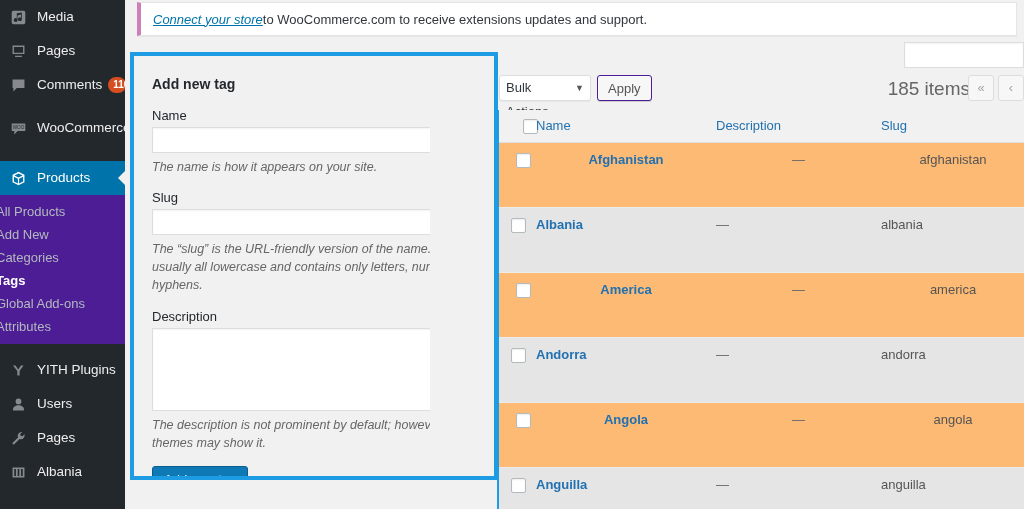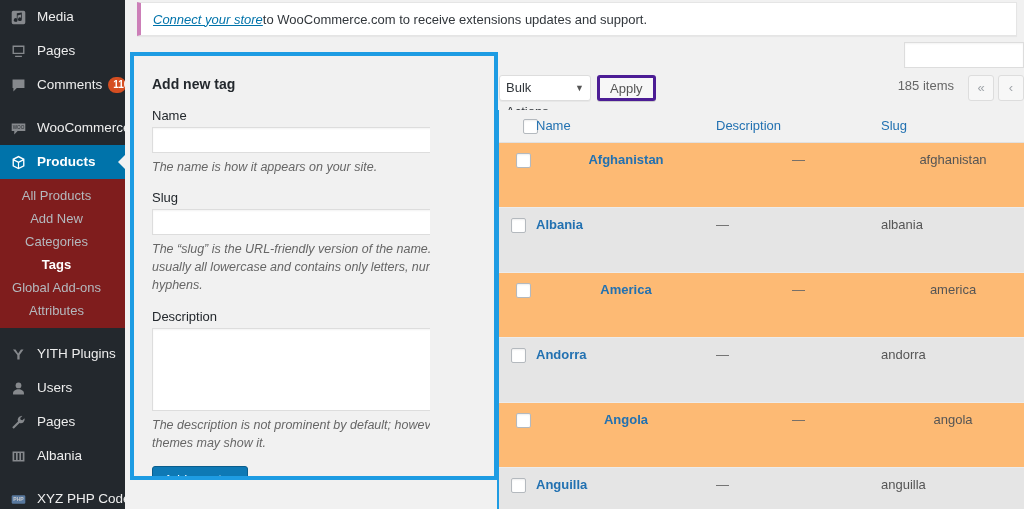--- a/index.html
+++ b/index.html
@@ -35,21 +35,22 @@
     width: 20px; height: 20px;
     margin-right: 9px;
     display: flex; align-items: center; justify-content: center;
     flex: 0 0 20px;
     opacity: .75;
   }
   .menu-item .mi-label { line-height: 1; }
   .menu-item.current {
     background: #0073aa;
     color: #fff;
-    font-weight: 700;
+    font-weight: 400;
+    margin-top: 16px;
   }
   .menu-item.current .mi-icon { opacity: 1; }
   .menu-item.current::after {
     content: "";
     position: absolute; right: -1px; top: 50%;
     margin-top: -8px;
     border: 8px solid transparent;
     border-right-color: #f1f1f1;
   }
   .badge {
@@ -59,21 +60,21 @@
     color: #fff;
     font-size: 10px;
     font-weight: 700;
     line-height: 15px;
     min-width: 18px;
     height: 16px;
     padding: 0 5px;
     border-radius: 9px;
     text-align: center;
   }
-  .submenu { background: #7f1d1d; padding: 5px 0 6px; text-align: center; }
+  .submenu { background: #4c1d95; padding: 5px 0 6px; }
   .submenu .sub-item {
     display: block;
     padding: 4px 8px 4px 0;
     margin-left: -4px;
     font-size: 13px;
     color: #b4b9be;
     white-space: nowrap;
   }
   .submenu .sub-item.current { color: #fff; font-weight: 700; }
   .menu-gap { height: 9px; }
@@ -225,32 +226,32 @@
     box-shadow: 0 1px 0 rgba(0,0,0,.04);
   }
   .bulk-select .caret {
     position: absolute; right: 6px; top: 0;
     font-size: 9px; color: #555; line-height: 24px;
   }
   .btn-apply {
     position: absolute; left: 100px; top: 1px;
     height: 26px;
     background: #f7f7f7;
-    border: 3px solid #4c1d95;
+    border: 1px solid #4c1d95;
     border-radius: 3px;
     color: #555;
     font-family: "Liberation Sans", sans-serif;
     font-size: 13px;
     padding: 0 10px;
     cursor: pointer;
     box-shadow: 0 1px 0 #ccc;
   }
   .item-count {
-    position: absolute; right: 70px; top: 4px;
-    font-size: 13px;
+    position: absolute; right: 54px; top: 4px;
+    font-size: 19px;
     color: #666;
   }
   .pagebtn {
     position: absolute; top: 1px;
     width: 26px; height: 26px;
     background: #f7f7f7;
     border: 1px solid #ddd;
     border-radius: 3px;
     color: #a0a5aa;
     font-size: 13px;

